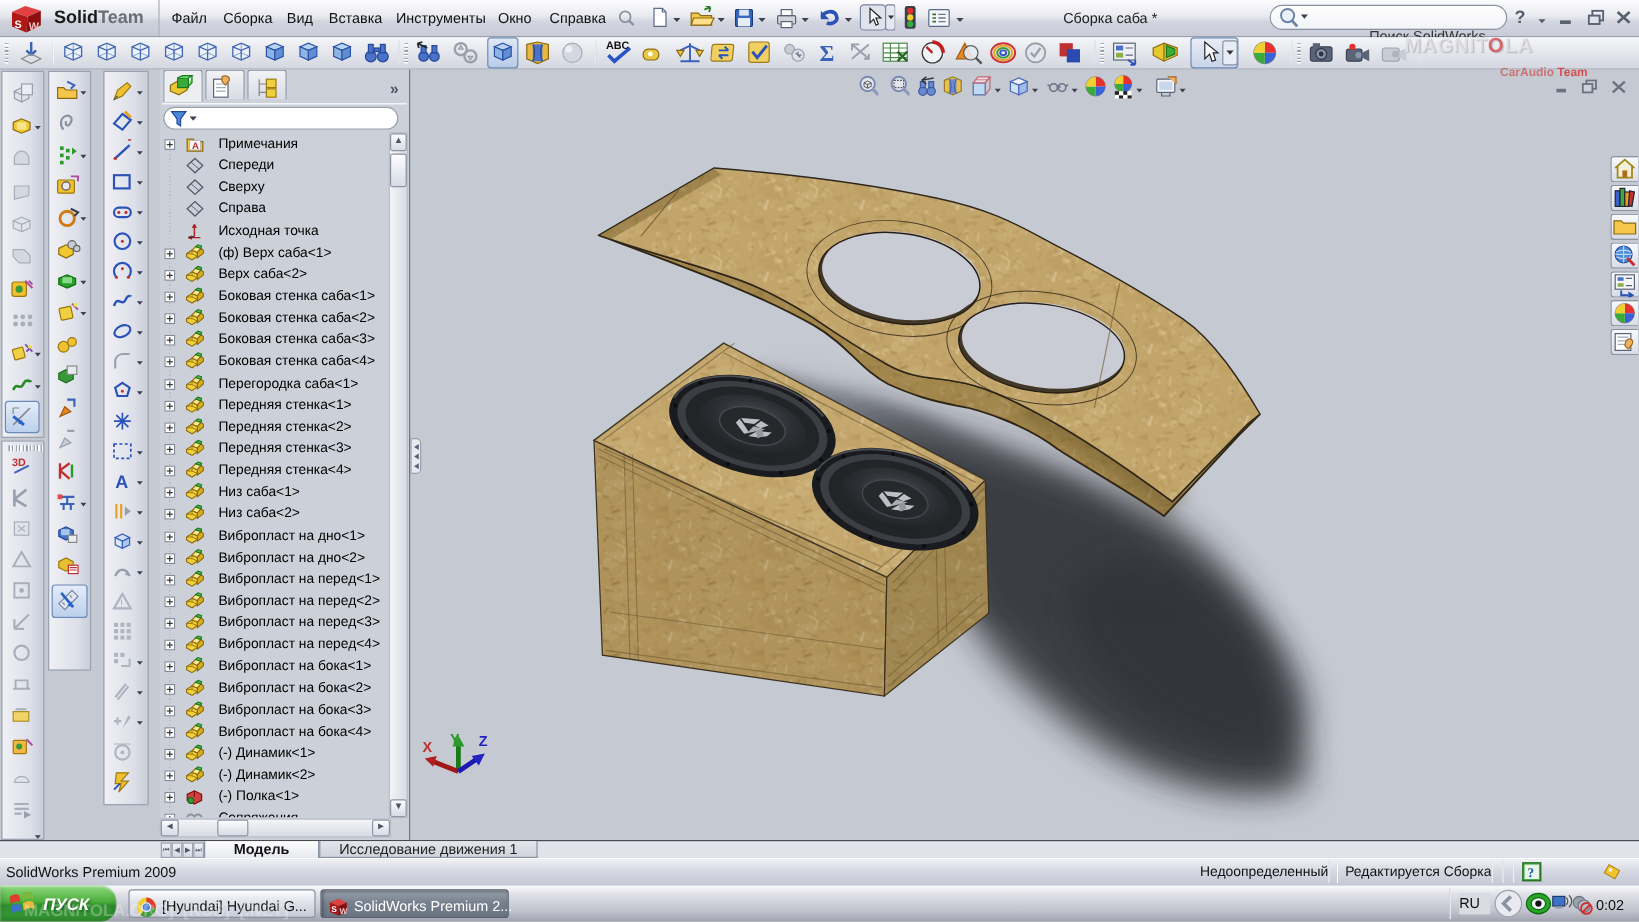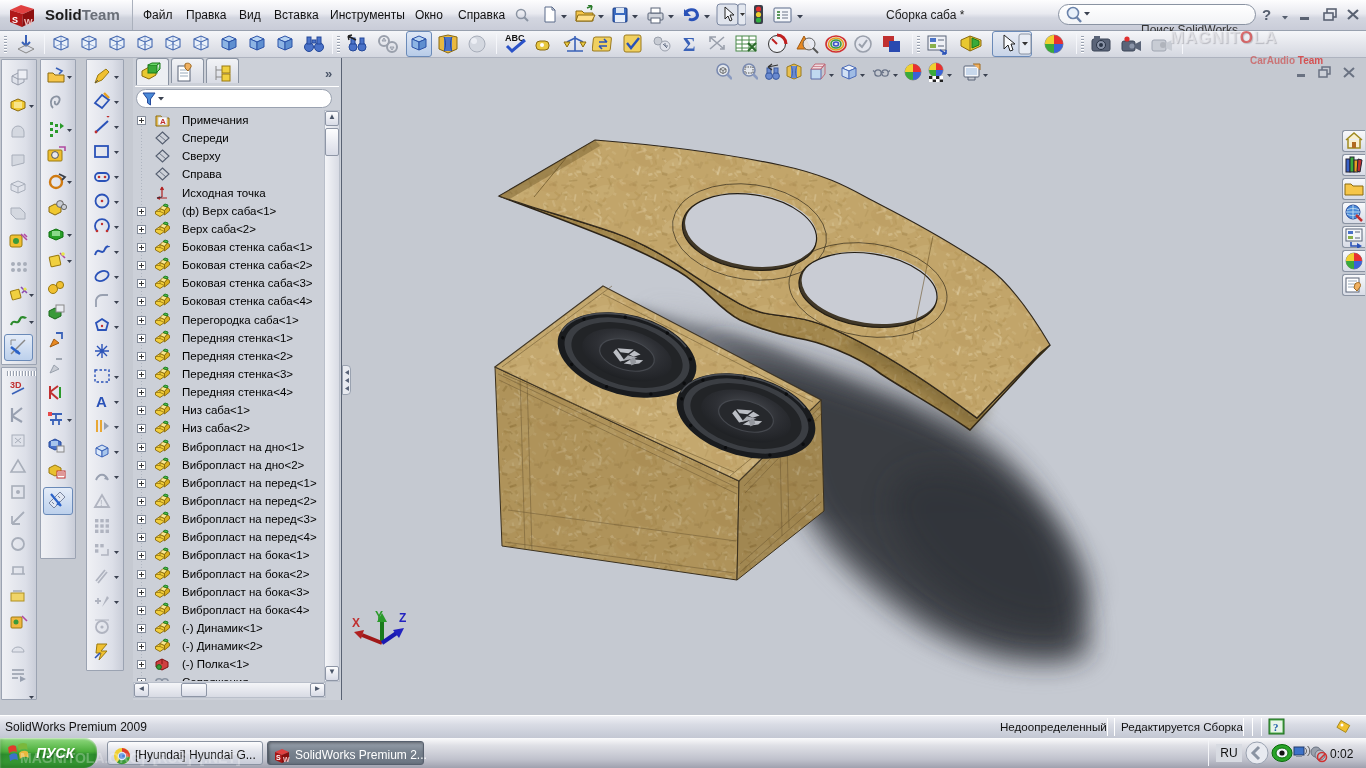--- a/index.html
+++ b/index.html
@@ -51,21 +51,21 @@
         <g>
           <path d="M4 8 L15 3 L28 7 L17 12 Z" fill="#e04040"></path>
           <path d="M4 8 L4 20 L16 25 L17 12 Z" fill="#b01818"></path>
           <path d="M28 7 L28 19 L16 25 L17 12 Z" fill="#8c0f0f"></path>
 <text x="6" y="21" font-size="9" font-weight="bold" fill="#fff" font-family="Liberation Sans">S</text>
           <text x="18" y="23" font-size="9" font-weight="bold" fill="#f0c0c0" font-family="Liberation Sans">W</text>
         </g>
       </svg>
 <div id="swtitle" class="abs">Solid<span class="w">Team</span></div>
 <div class="abs menu" style="left:143px;">Файл</div>
-<div class="abs menu" style="left:186px;">Правка</div>
+<div class="abs menu" style="left:186px;">Сборка</div>
 <div class="abs menu" style="left:239px;">Вид</div>
 <div class="abs menu" style="left:274px;">Вставка</div>
 <div class="abs menu" style="left:330px;">Инструменты</div>
 <div class="abs menu" style="left:415px;">Окно</div>
 <div class="abs menu" style="left:458px;">Справка</div>
 <svg class="abs" style="left:514px;top:7px;" width="16" height="16" viewBox="0 0 16 16">
         <circle cx="7" cy="7" r="4.5" fill="none" stroke="#8a93a2" stroke-width="1.5"></circle>
         <path d="M10 10 L14 14" stroke="#8a93a2" stroke-width="2"></path>
       </svg>
 <svg class="abs" style="left:540px;top:5px;" width="20" height="20" viewBox="0 0 20 20">
@@ -1547,20 +1547,28 @@
       <path d="M3 11 A8 8 0 0 1 11 3 L11 11 Z" fill="#f0d030"></path>
     </svg>
 <div class="abs" style="left:1342px;top:274px;width:23px;height:22px;background:linear-gradient(#f8f9fb,#d8dce6);border:1px solid #8a93a2;border-radius:3px 0 0 3px;border-right:none;"></div>
 <svg class="abs" style="left:1343px;top:274px;" width="22" height="22" viewBox="0 0 22 22">
       <rect x="3" y="4" width="13" height="14" fill="#fff" stroke="#5a6478"></rect>
       <path d="M5 7 h9 M5 10 h9 M5 13 h9" stroke="#9ab"></path>
       <path d="M12 10 C15 7, 19 9, 17 13 L14 17 L11 14 Z" fill="#f0b060" stroke="#a06a20"></path>
     </svg>
 <div class="abs wm" style="left:1170px;top:28px;font-size:17px;letter-spacing:0.5px;color:rgba(238,238,242,0.6);text-shadow:1px 1px 1px rgba(130,130,140,0.45);">MAGNIT<span style="color:rgba(215,70,70,0.75);">O</span>LA</div>
 <div class="abs" style="left:1250px;top:55px;font-size:10px;font-weight:bold;color:rgba(205,80,80,0.7);">CarAudio <span style="color:rgba(215,60,60,0.85)">Team</span></div>
+<div id="tabstrip" class="abs">
+<div class="abs" style="left:134px;top:1px;width:9px;height:13px;background:linear-gradient(#f0f1f5,#d4d7e0);border:1px solid #9aa2b0;font-size:6px;color:#4a5568;text-align:center;line-height:13px;">⏮</div>
+<div class="abs" style="left:143px;top:1px;width:9px;height:13px;background:linear-gradient(#f0f1f5,#d4d7e0);border:1px solid #9aa2b0;font-size:6px;color:#4a5568;text-align:center;line-height:13px;">◀</div>
+<div class="abs" style="left:152px;top:1px;width:9px;height:13px;background:linear-gradient(#f0f1f5,#d4d7e0);border:1px solid #9aa2b0;font-size:6px;color:#4a5568;text-align:center;line-height:13px;">▶</div>
+<div class="abs" style="left:161px;top:1px;width:9px;height:13px;background:linear-gradient(#f0f1f5,#d4d7e0);border:1px solid #9aa2b0;font-size:6px;color:#4a5568;text-align:center;line-height:13px;">⏭</div>
+<div class="abs" style="left:170px;top:0px;width:96px;height:15px;background:linear-gradient(#fdfdfe,#e8eaf0);border:1px solid #8a93a2;border-top:none;font-size:12px;font-weight:bold;color:#111;text-align:center;">Модель</div>
+<div class="abs" style="left:266px;top:0px;width:182px;height:14px;background:linear-gradient(#e4e6ec,#d0d3dc);border:1px solid #8a93a2;border-top:none;font-size:12px;color:#222;text-align:center;">Исследование движения 1</div>
+</div>
 <div id="statusbar" class="abs">
 <div class="abs" style="left:5px;top:4px;">SolidWorks Premium 2009</div>
 <div class="abs" style="left:1000px;top:4px;font-size:11.6px;">Недоопределенный</div>
 <div class="abs" style="left:1107px;top:2px;width:1px;height:18px;background:#9aa2b0;border-right:1px solid #fff;"></div>
 <div class="abs" style="left:1114px;top:2px;width:1px;height:18px;background:#9aa2b0;border-right:1px solid #fff;"></div>
 <div class="abs" style="left:1121px;top:4px;font-size:11.6px;">Редактируется Сборка</div>
 <div class="abs" style="left:1243px;top:2px;width:1px;height:18px;background:#9aa2b0;border-right:1px solid #fff;"></div>
 <div class="abs" style="left:1252px;top:2px;width:1px;height:18px;background:#9aa2b0;border-right:1px solid #fff;"></div>
 <div class="abs" style="left:1261px;top:2px;width:1px;height:18px;background:#9aa2b0;border-right:1px solid #fff;"></div>
 <svg class="abs" style="left:1268px;top:2px;" width="18" height="18" viewBox="0 0 18 18">
@@ -1596,21 +1604,21 @@
 <svg class="abs" style="left:273px;top:9px;" width="18" height="18" viewBox="0 0 18 18">
         <path d="M2 5 L9 2 L16 5 L9 8 Z" fill="#e04040"></path>
         <path d="M2 5 L2 13 L9 16 L9 8 Z" fill="#a81414"></path>
         <path d="M16 5 L16 13 L9 16 L9 8 Z" fill="#870e0e"></path>
         <text x="3" y="13" font-size="7" font-weight="bold" fill="#fff" font-family="Liberation Sans">S</text>
         <text x="10" y="15" font-size="7" font-weight="bold" fill="#f0c0c0" font-family="Liberation Sans">W</text>
       </svg>
 <div class="abs" style="left:295px;top:10px;font-size:12px;color:#fff;">SolidWorks Premium 2...</div>
 <div class="abs" style="left:20px;top:12px;font-size:14px;font-weight:bold;color:rgba(255,255,255,0.28);">MAGNITOLA.ORG] &nbsp;[RUS] &nbsp;[.NET]</div>
 <div class="abs" style="left:1208px;top:2px;width:1px;height:26px;background:#98a0ae;border-right:1px solid #f4f5f8;"></div>
-<div class="abs" style="left:1216px;top:6px;width:26px;height:18px;background:#d8dbe2;font-size:12px;color:#111;text-align:center;line-height:18px;">RU</div>
+<div class="abs" style="left:1216px;top:6px;width:26px;height:18px;background:#d8dbe2;font-size:12px;color:#111;text-align:left;line-height:18px;">RU</div>
 <svg class="abs" style="left:1244px;top:2px;" width="26" height="26" viewBox="0 0 26 26">
         <circle cx="13" cy="13" r="11" fill="#e8eaf0" stroke="#9aa2b0"></circle>
         <path d="M15 7 L9 13 L15 19" fill="none" stroke="#8a93a2" stroke-width="3"></path>
       </svg>
 <svg class="abs" style="left:1270px;top:3px;" width="24" height="24" viewBox="0 0 24 24">
         <ellipse cx="12" cy="12" rx="10" ry="8.5" fill="#28a428" stroke="#0a6a0a"></ellipse>
         <ellipse cx="12" cy="12" rx="6" ry="5" fill="#f0f4f8" stroke="#0a6a0a"></ellipse>
         <circle cx="12" cy="12" r="2.6" fill="#111"></circle>
       </svg>
 <svg class="abs" style="left:1292px;top:5px;" width="20" height="20" viewBox="0 0 20 20">

